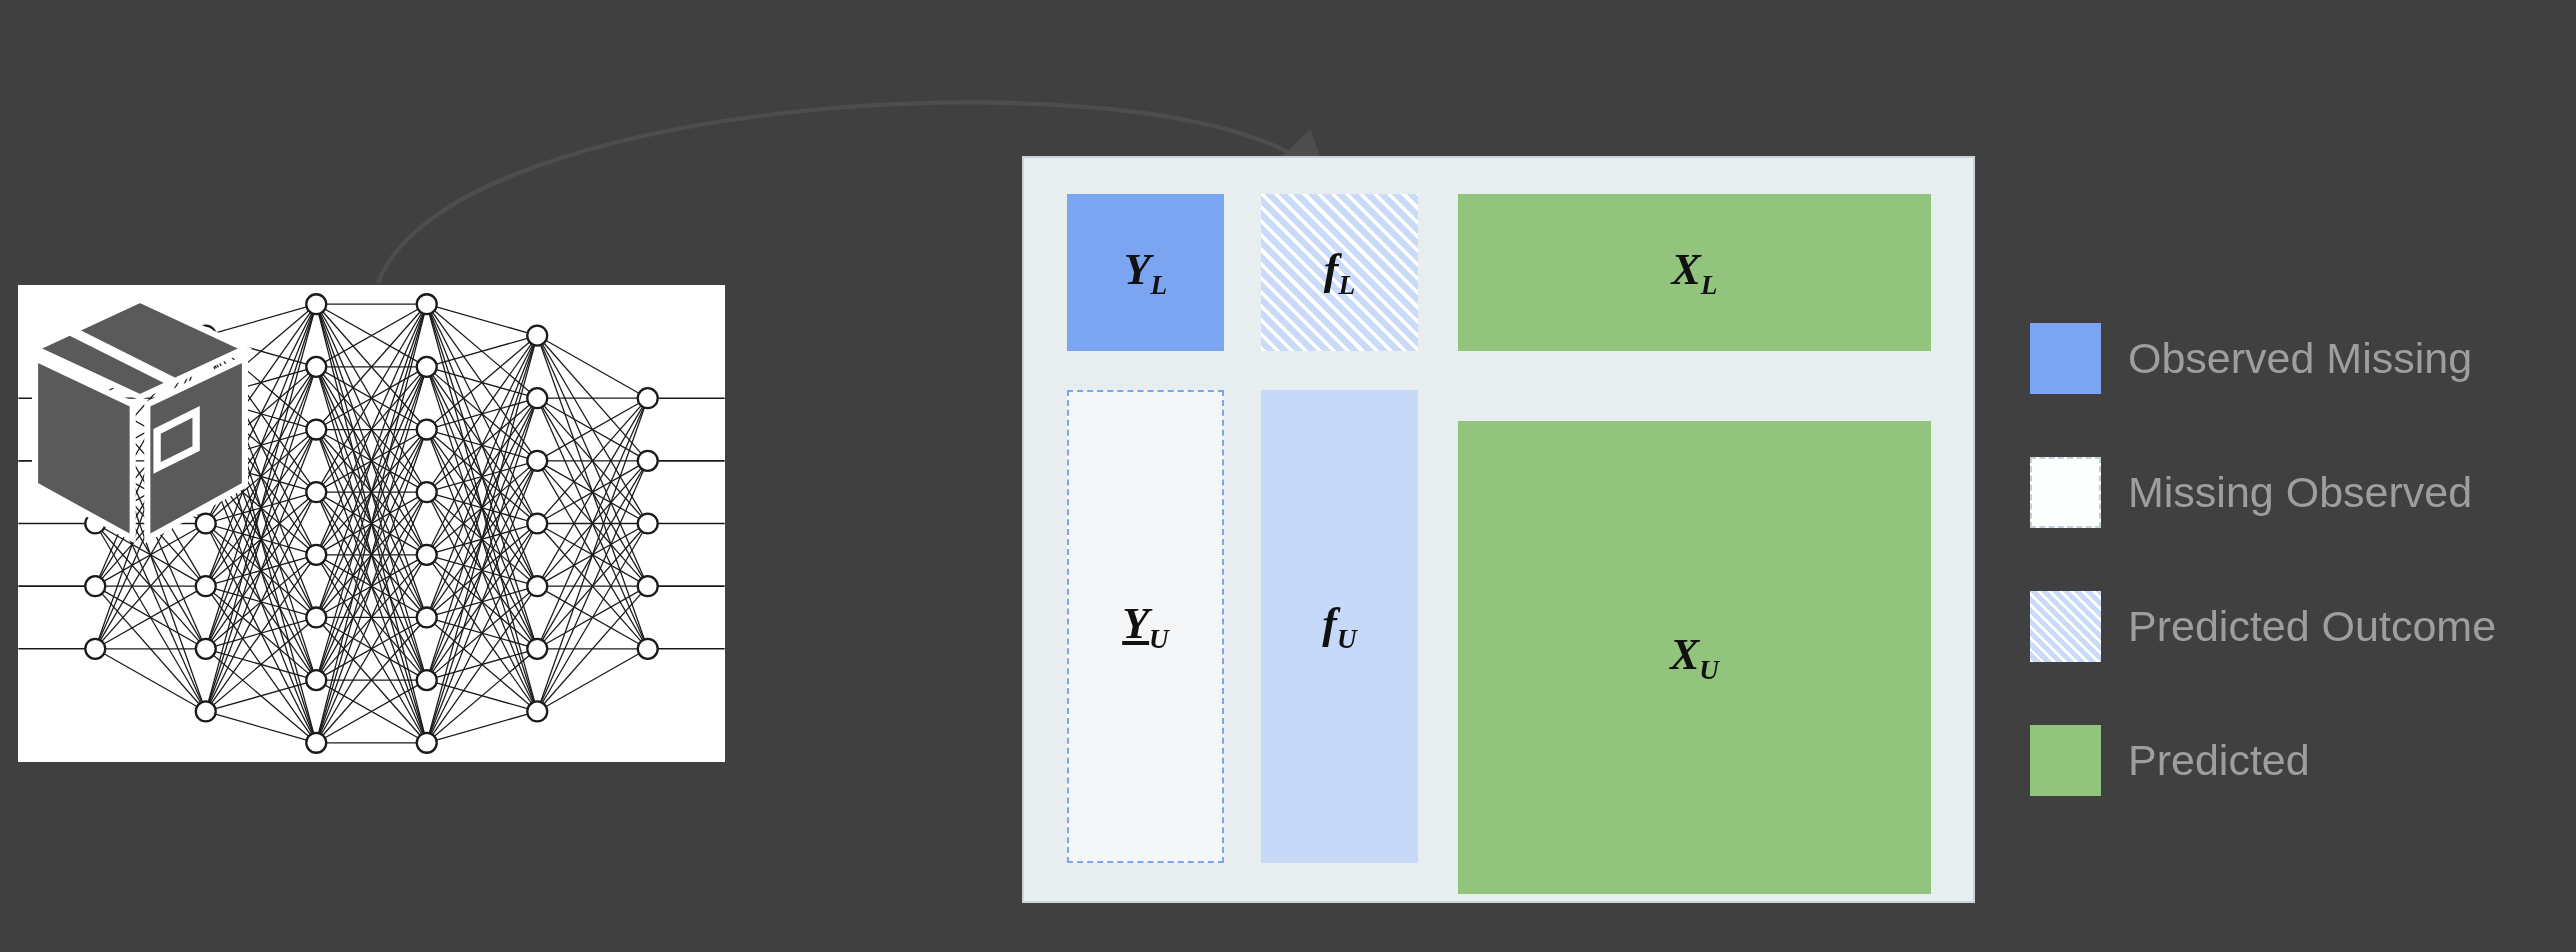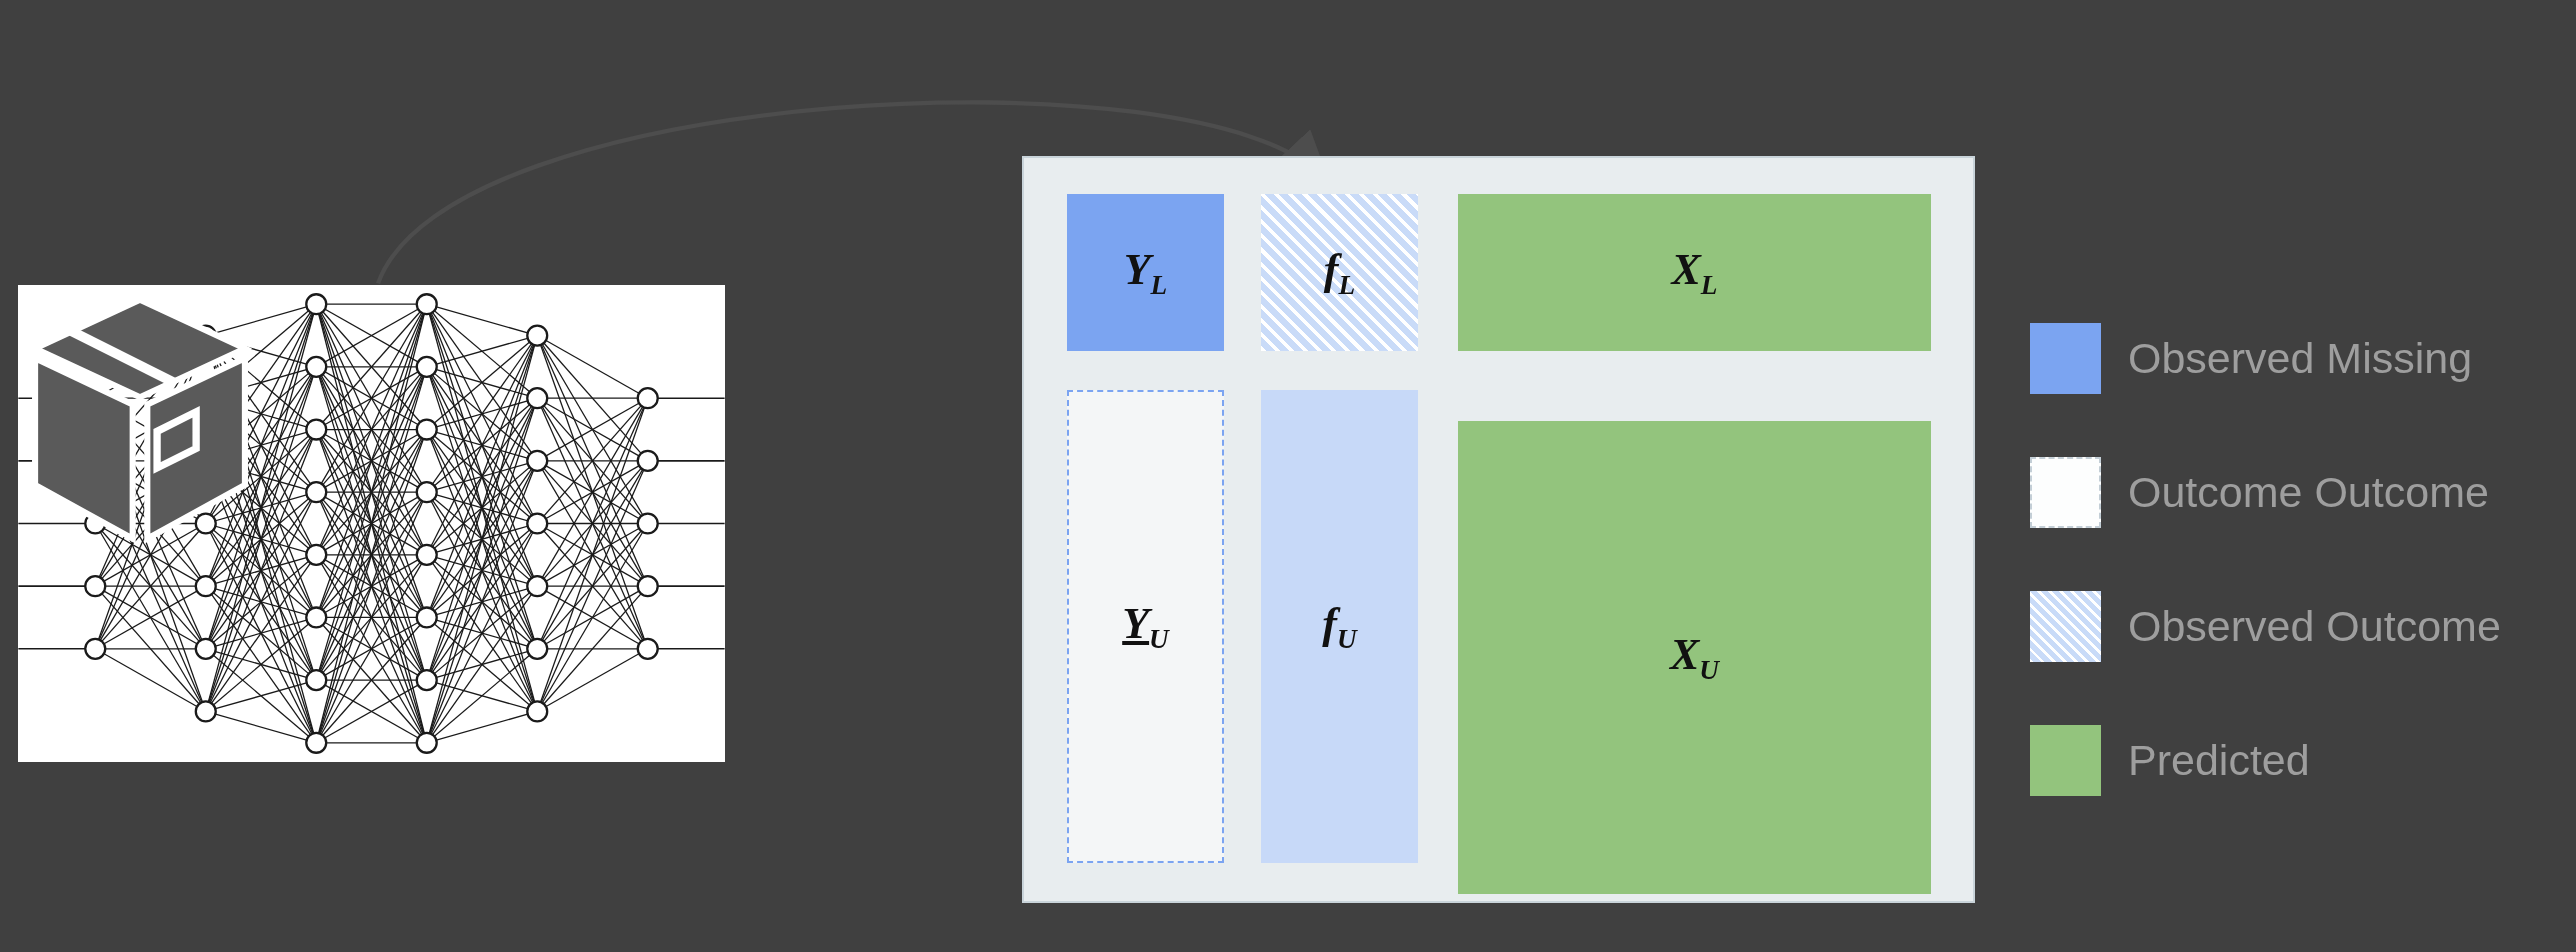--- a/index.html
+++ b/index.html
@@ -418,25 +418,25 @@
     </div>
   </div>
 
   <div class="legend">
     <div class="legend-row">
       <div class="swatch sw-observed"></div>
       <span class="legend-label">Observed Missing</span>
     </div>
     <div class="legend-row">
       <div class="swatch sw-missing"></div>
-      <span class="legend-label">Outcome Outcome</span>
+      <span class="legend-label">Missing Observed</span>
     </div>
     <div class="legend-row">
       <div class="swatch sw-predicted"></div>
-      <span class="legend-label">Observed Outcome</span>
+      <span class="legend-label">Predicted Outcome</span>
     </div>
     <div class="legend-row">
       <div class="swatch sw-covariates"></div>
       <span class="legend-label">Predicted</span>
     </div>
   </div>
 
 </div>
 
 

